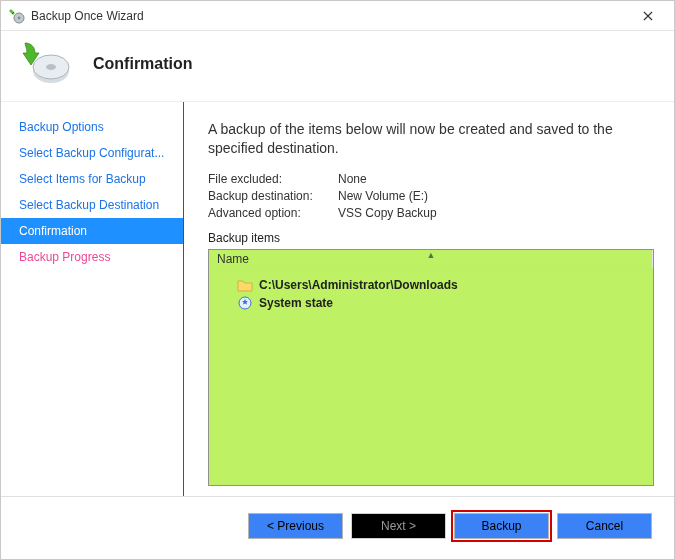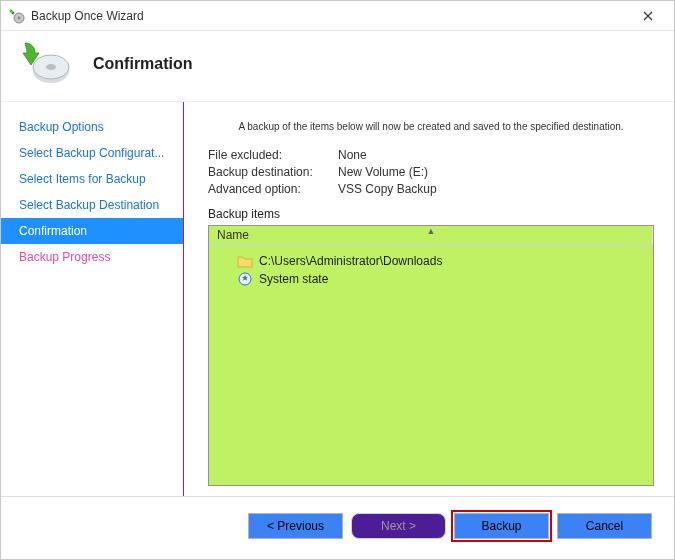--- a/index.html
+++ b/index.html
@@ -81,25 +81,24 @@
     color: #fff;
   }
 
   .content {
     flex: 1;
     padding: 18px 20px 10px 24px;
     display: flex;
     flex-direction: column;
   }
   .desc {
-    font-size: 10px;
+    font-size: 14px;
     color: #333;
     margin-bottom: 14px;
     line-height: 1.35;
-    text-align: center;
   }
   .kv {
     display: flex;
     font-size: 12px;
     margin-bottom: 3px;
   }
   .kv .k { width: 130px; color:#333; }
   .kv .v { color:#333; }
   .section-label {
     margin-top: 8px;
@@ -131,20 +130,21 @@
   .list-header .sort-caret {
     position: absolute;
     left: 50%;
     transform: translateX(-50%);
     top: 0px;
     font-size: 9px;
     color: #666;
   }
   .list-body {
     padding: 6px 4px;
+    font-weight: bold;
   }
   .list-row {
     display: flex;
     align-items: center;
     padding: 1px 8px 1px 24px;
     font-size: 12px;
     gap: 6px;
   }
   .list-row .item-icon {
     width: 16px; height:16px;
@@ -164,24 +164,23 @@
     height: 26px;
     font-family: inherit;
     font-size: 12px;
     background: #3b82f6;
     border: 1px solid #b5b5b5;
     cursor: pointer;
     padding: 0 10px;
   }
   .btn:disabled, .btn.disabled {
     color: #9a9a9a;
-    background: #4c1d95;
+    background: #000000;
     border-color:#d2d2d2;
     cursor: default;
-    border-radius: 8px;
   }
   .btn.highlight {
     outline: 2px solid #d30000;
     outline-offset: 1px;
   }
 </style>
 </head>
 <body>
 
 <div class="titlebar">

